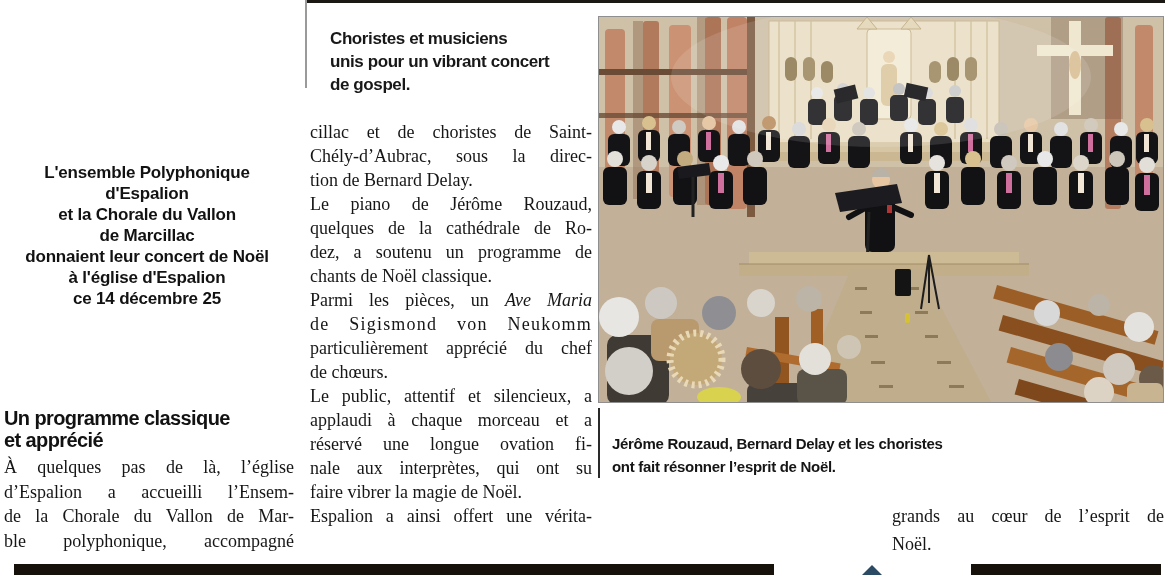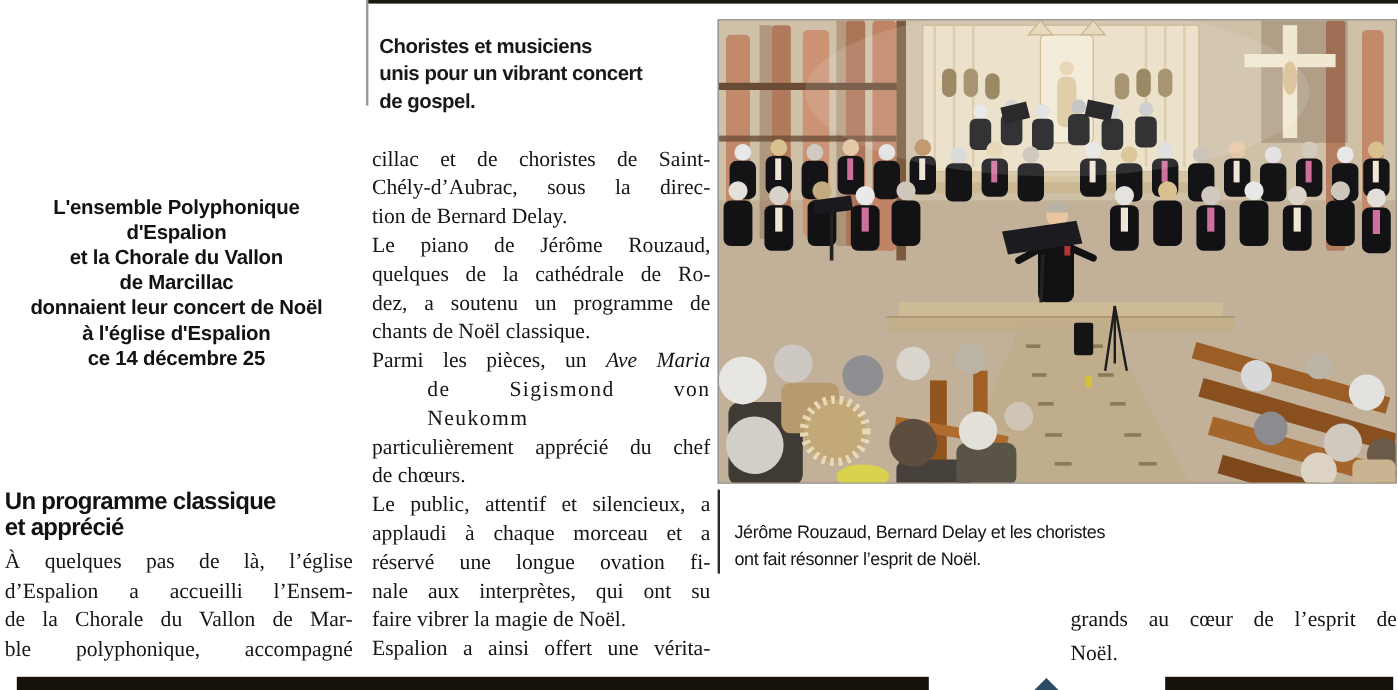--- a/index.html
+++ b/index.html
@@ -13,39 +13,39 @@
   
   .standfirst{left:2px;top:162px;width:290px;text-align:center;
               font-family:"Liberation Sans",sans-serif;font-weight:bold;
               font-size:17px;line-height:21px;letter-spacing:-0.2px;color:#121212;}
   .standfirst .ln{white-space:nowrap;text-align:center;text-align-last:center;}
   
   .subhead{left:4px;top:408px;width:282px;font-family:"Liberation Sans",sans-serif;
            font-weight:bold;font-size:20px;line-height:21.5px;letter-spacing:-0.6px;color:#121212;}
   .subhead .ln{white-space:nowrap;text-align:left;text-align-last:left;}
   
-  .intro{left:316px;top:27px;width:262px;font-family:"Liberation Sans",sans-serif;
+  .intro{left:330px;top:27px;width:262px;font-family:"Liberation Sans",sans-serif;
          font-weight:bold;font-size:17px;line-height:23px;letter-spacing:-0.4px;color:#181818;}
   .intro .ln{white-space:nowrap;}
   
   .body-col{font-size:18px;line-height:24px;color:#161616;overflow:hidden;}
   .body-col .ln{text-align:justify;text-align-last:justify;text-justify:inter-word;}
   .body-col .ln.end{text-align-last:left;}
   .left-body{left:4px;top:455px;width:290px;line-height:24.7px;}
   .mid-body{left:310px;top:120px;width:282px;}
   .bot-col1{left:598px;top:503px;width:286px;line-height:27.5px;}
   .bot-col2{left:892px;top:503px;width:272px;line-height:27.5px;}
   .it{font-style:italic;}
-  .sp{letter-spacing:1.2px;margin-left:46px;}
+  .sp{letter-spacing:1.2px;}
   
   .photo{left:598px;top:16px;width:564px;height:385px;border:1px solid #8f8f8f;background:#c2b098;}
   .photo svg{display:block;}
   
   .caption{left:612px;top:432px;width:440px;font-family:"Liberation Sans",sans-serif;
-           font-weight:normal;font-size:15px;line-height:23px;letter-spacing:-0.3px;color:#151515;}
+           font-weight:bold;font-size:15px;line-height:23px;letter-spacing:-0.3px;color:#151515;}
   .caption .ln{white-space:nowrap;}
   
   .bar{top:564px;height:11px;background:#16110b;}
   .bar1{left:14px;width:760px;}
   .bar2{left:971px;width:190px;}
   .bar-tri{left:862px;top:565px;width:0;height:0;border-left:10px solid transparent;
            border-right:10px solid transparent;border-bottom:10px solid #2b4a63;}
 </style>
 </head>
 <body>

